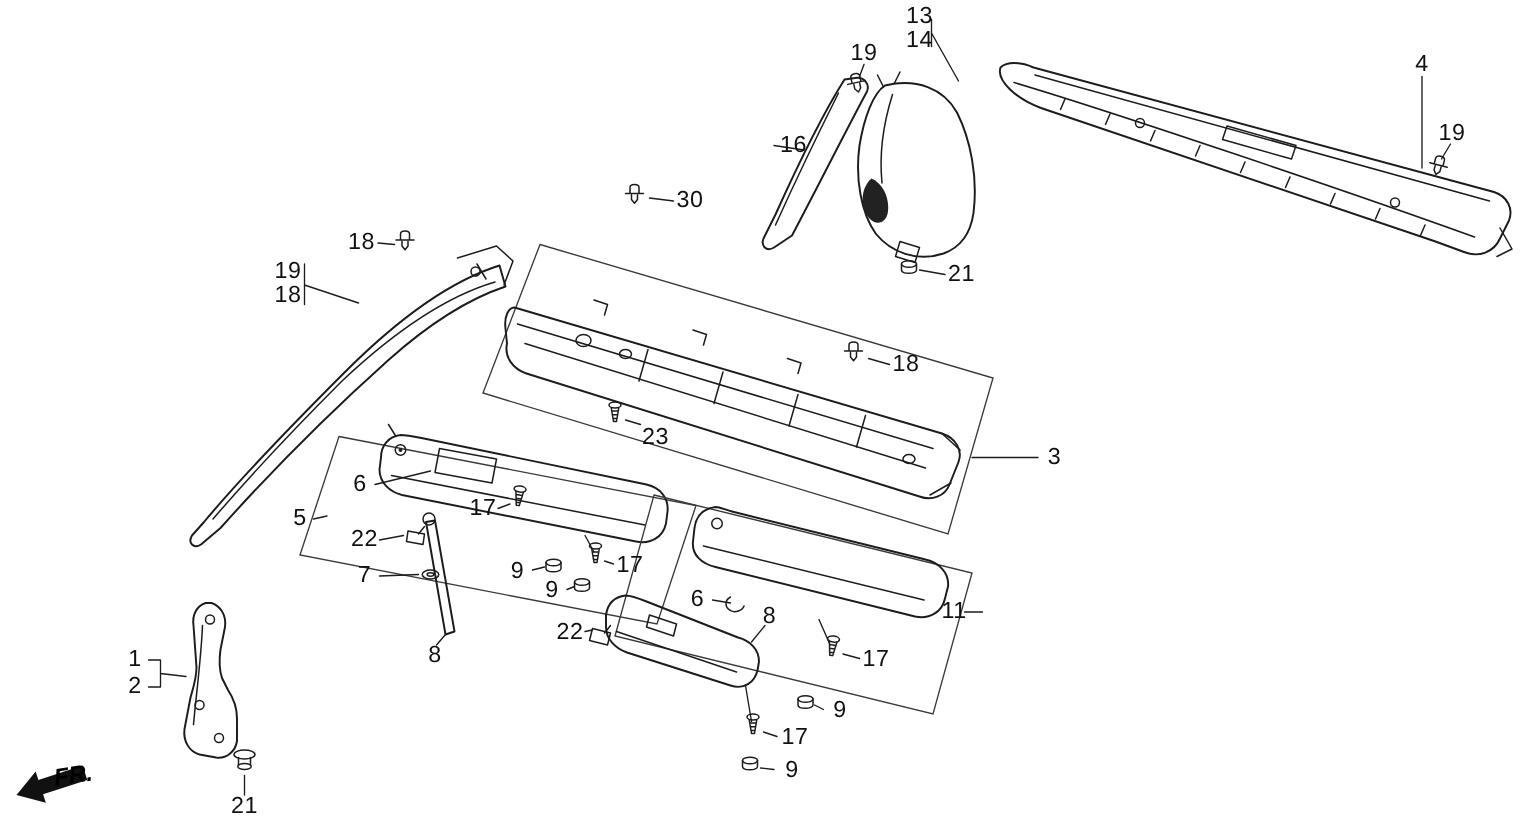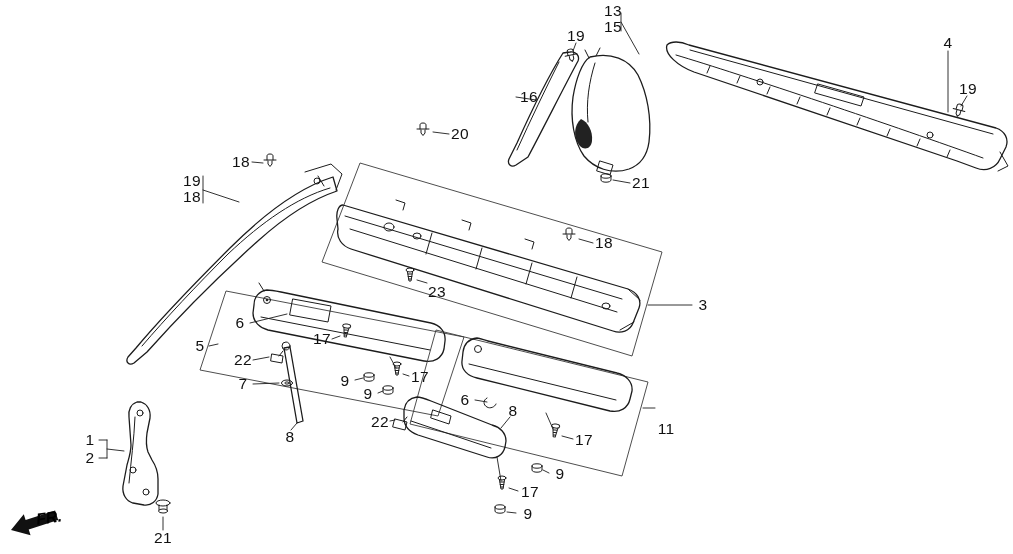--- a/index.html
+++ b/index.html
@@ -185,44 +185,44 @@
       <path d="M497,457 L501,481"></path>
     </g>
 
     <g transform="translate(11,530) rotate(-18)">
       <polygon points="0,0 17,-11 17,-5 48,-5 48,5 17,5 17,11" fill="#111" stroke="none"></polygon>
     </g>
   </svg>
 
   <div id="callout-layer">
       <span class="callout" style="left: 613px; top: 11px;">13</span>
-      <span class="callout" style="left: 613px; top: 27px;">15</span>
+      <span class="callout" style="left: 613px; top: 27px;">14</span>
       <span class="callout" style="left: 576px; top: 36px;">19</span>
       <span class="callout" style="left: 948px; top: 43px;">4</span>
       <span class="callout" style="left: 968px; top: 89px;">19</span>
       <span class="callout" style="left: 505px; top: 97px; margin-left: 24px;">16</span>
-      <span class="callout" style="left: 460px; top: 134px;">20</span>
+      <span class="callout" style="left: 460px; top: 134px;">30</span>
       <span class="callout" style="left: 241px; top: 162px;">18</span>
       <span class="callout" style="left: 192px; top: 181px;">19</span>
       <span class="callout" style="left: 192px; top: 197px;">18</span>
       <span class="callout" style="left: 641px; top: 183px;">21</span>
       <span class="callout" style="left: 604px; top: 243px;">18</span>
       <span class="callout" style="left: 437px; top: 292px;">23</span>
       <span class="callout" style="left: 703px; top: 305px;">3</span>
       <span class="callout" style="left: 240px; top: 323px;">6</span>
       <span class="callout" style="left: 322px; top: 339px;">17</span>
       <span class="callout" style="left: 200px; top: 346px;">5</span>
       <span class="callout" style="left: 243px; top: 360px;">22</span>
       <span class="callout" style="left: 420px; top: 377px;">17</span>
       <span class="callout" style="left: 345px; top: 381px;">9</span>
       <span class="callout" style="left: 243px; top: 384px;">7</span>
       <span class="callout" style="left: 368px; top: 394px;">9</span>
       <span class="callout" style="left: 465px; top: 400px;">6</span>
       <span class="callout" style="left: 513px; top: 411px;">8</span>
-      <span class="callout" style="left: 666px; top: 408px; margin-top: 21px;">11</span>
+      <span class="callout" style="left: 636px; top: 408px;">11</span>
       <span class="callout" style="left: 380px; top: 422px;">22</span>
       <span class="callout" style="left: 290px; top: 437px;">8</span>
       <span class="callout" style="left: 90px; top: 440px;">1</span>
       <span class="callout" style="left: 584px; top: 440px;">17</span>
       <span class="callout" style="left: 90px; top: 458px;">2</span>
       <span class="callout" style="left: 560px; top: 474px;">9</span>
       <span class="callout" style="left: 530px; top: 492px;">17</span>
       <span class="callout" style="left: 528px; top: 514px;">9</span>
       <span class="callout" style="left: 163px; top: 538px;">21</span>
     </div>

